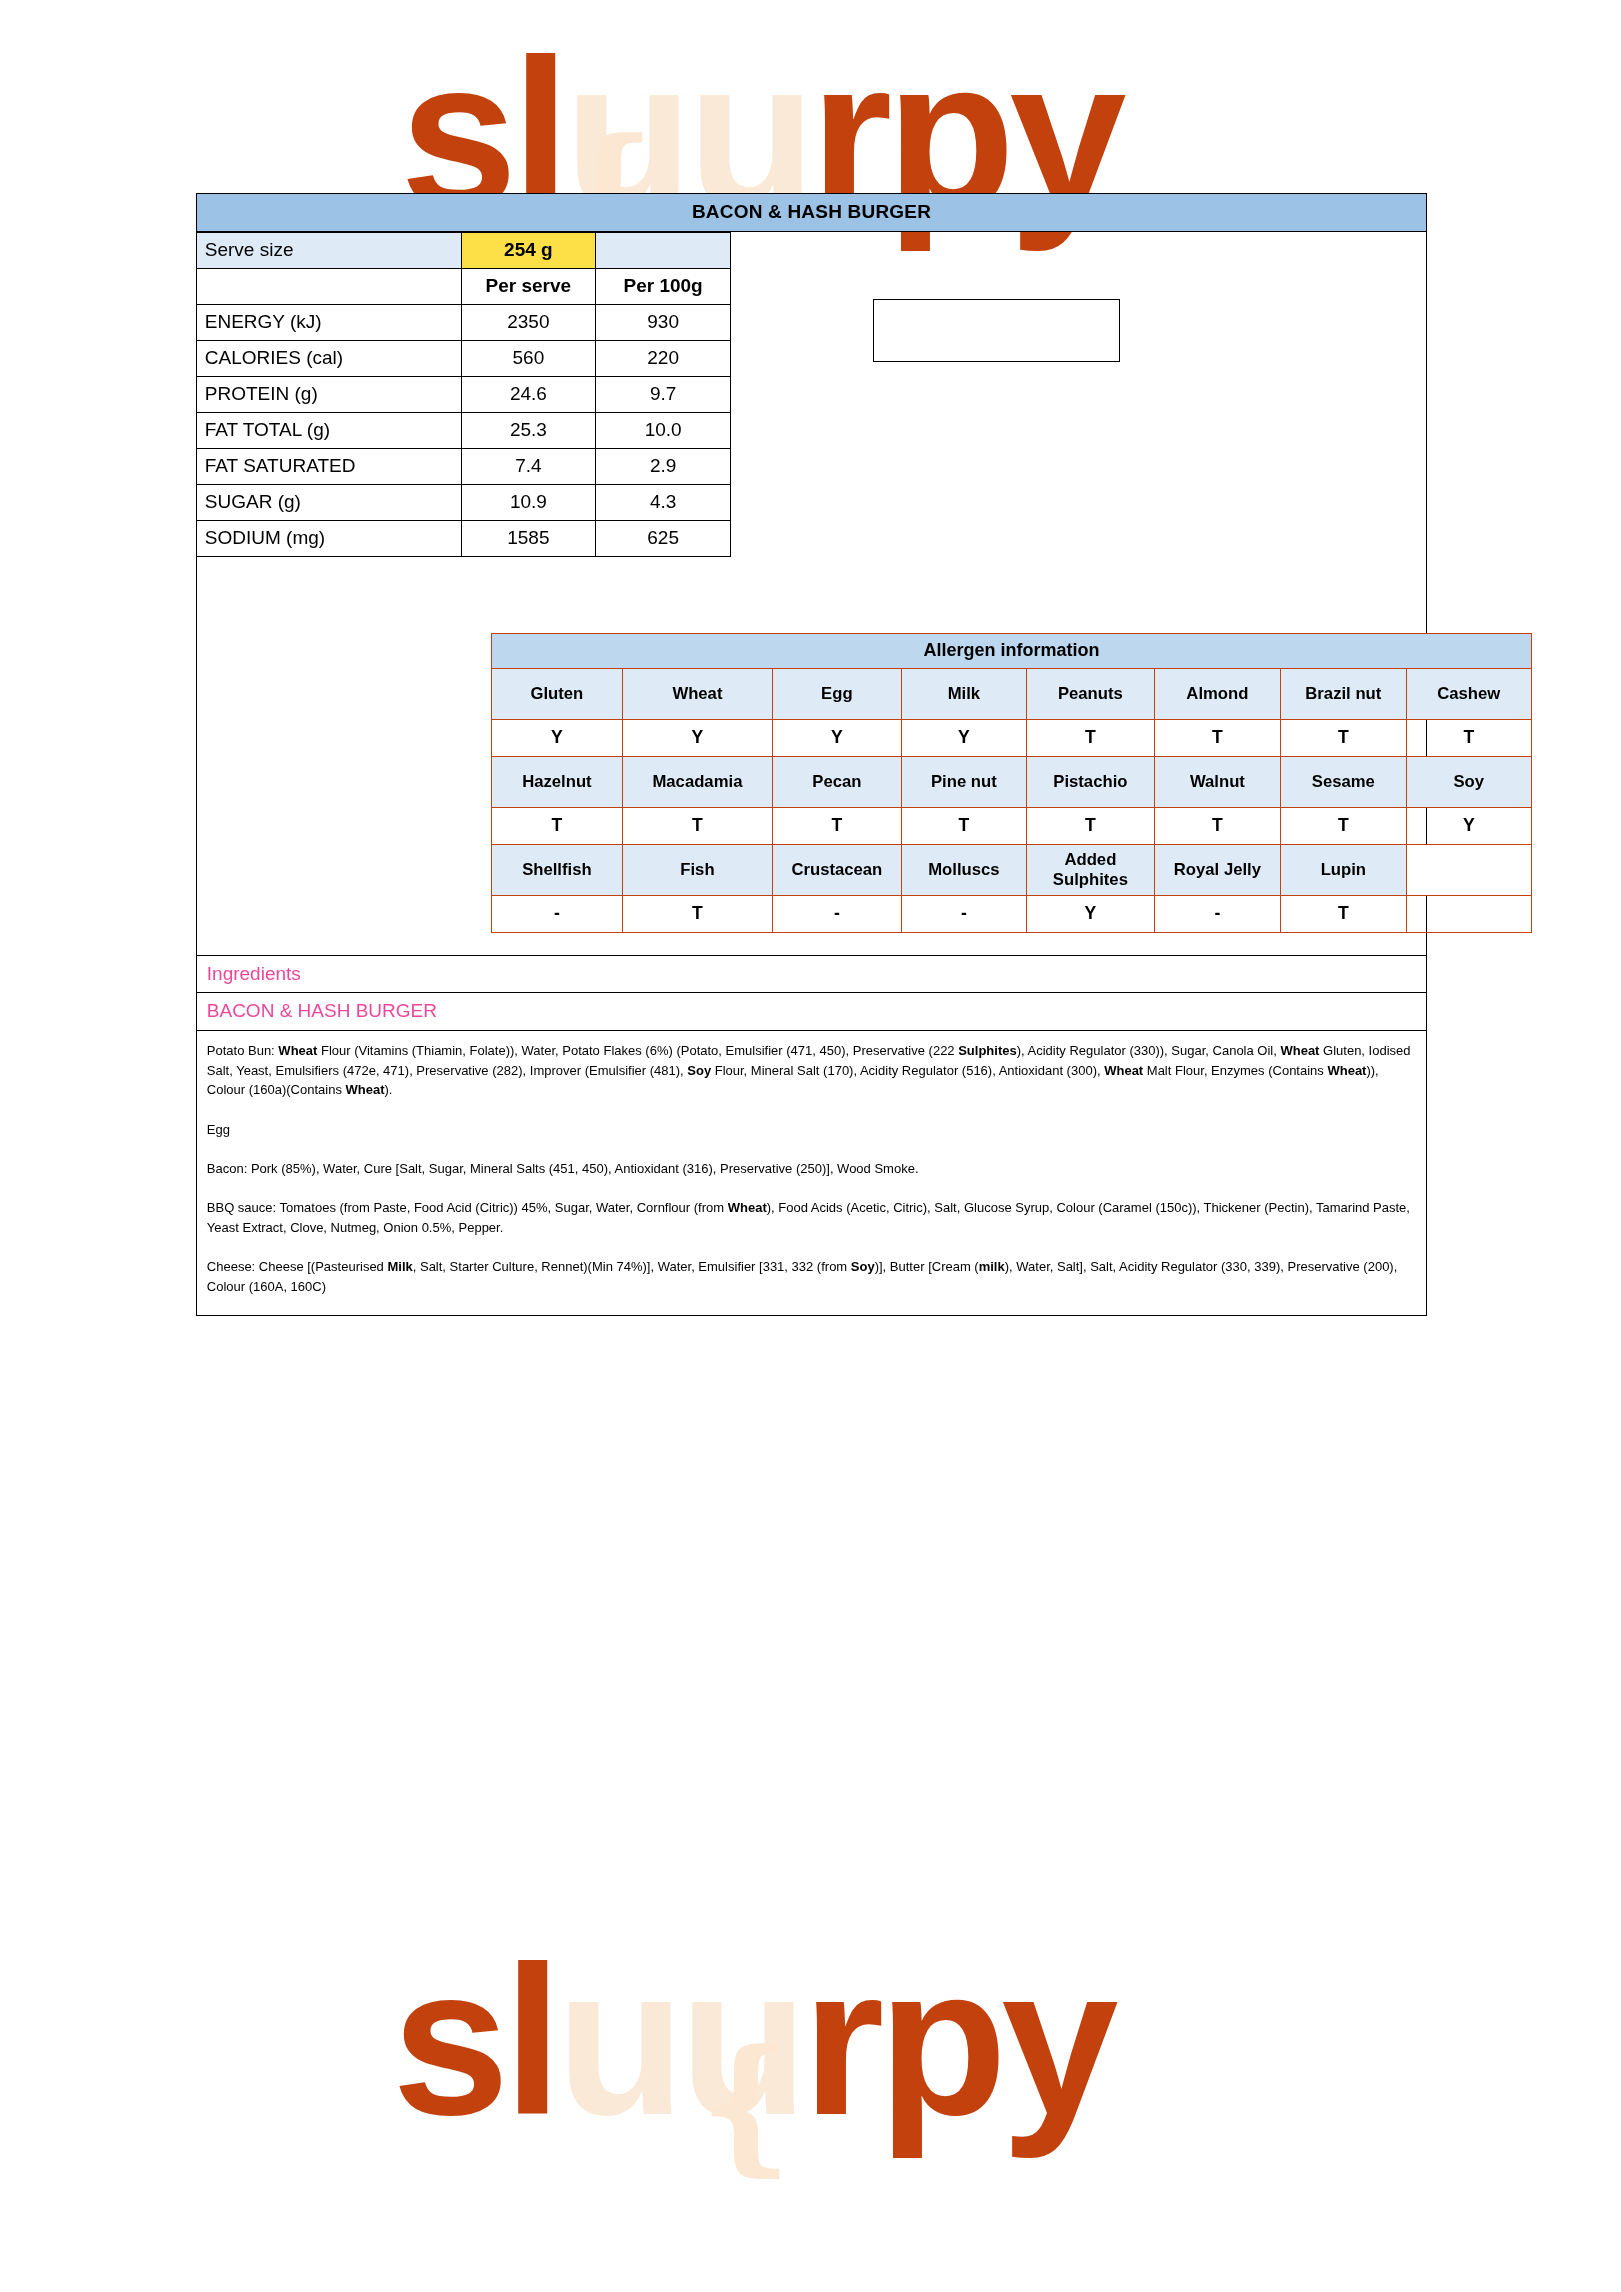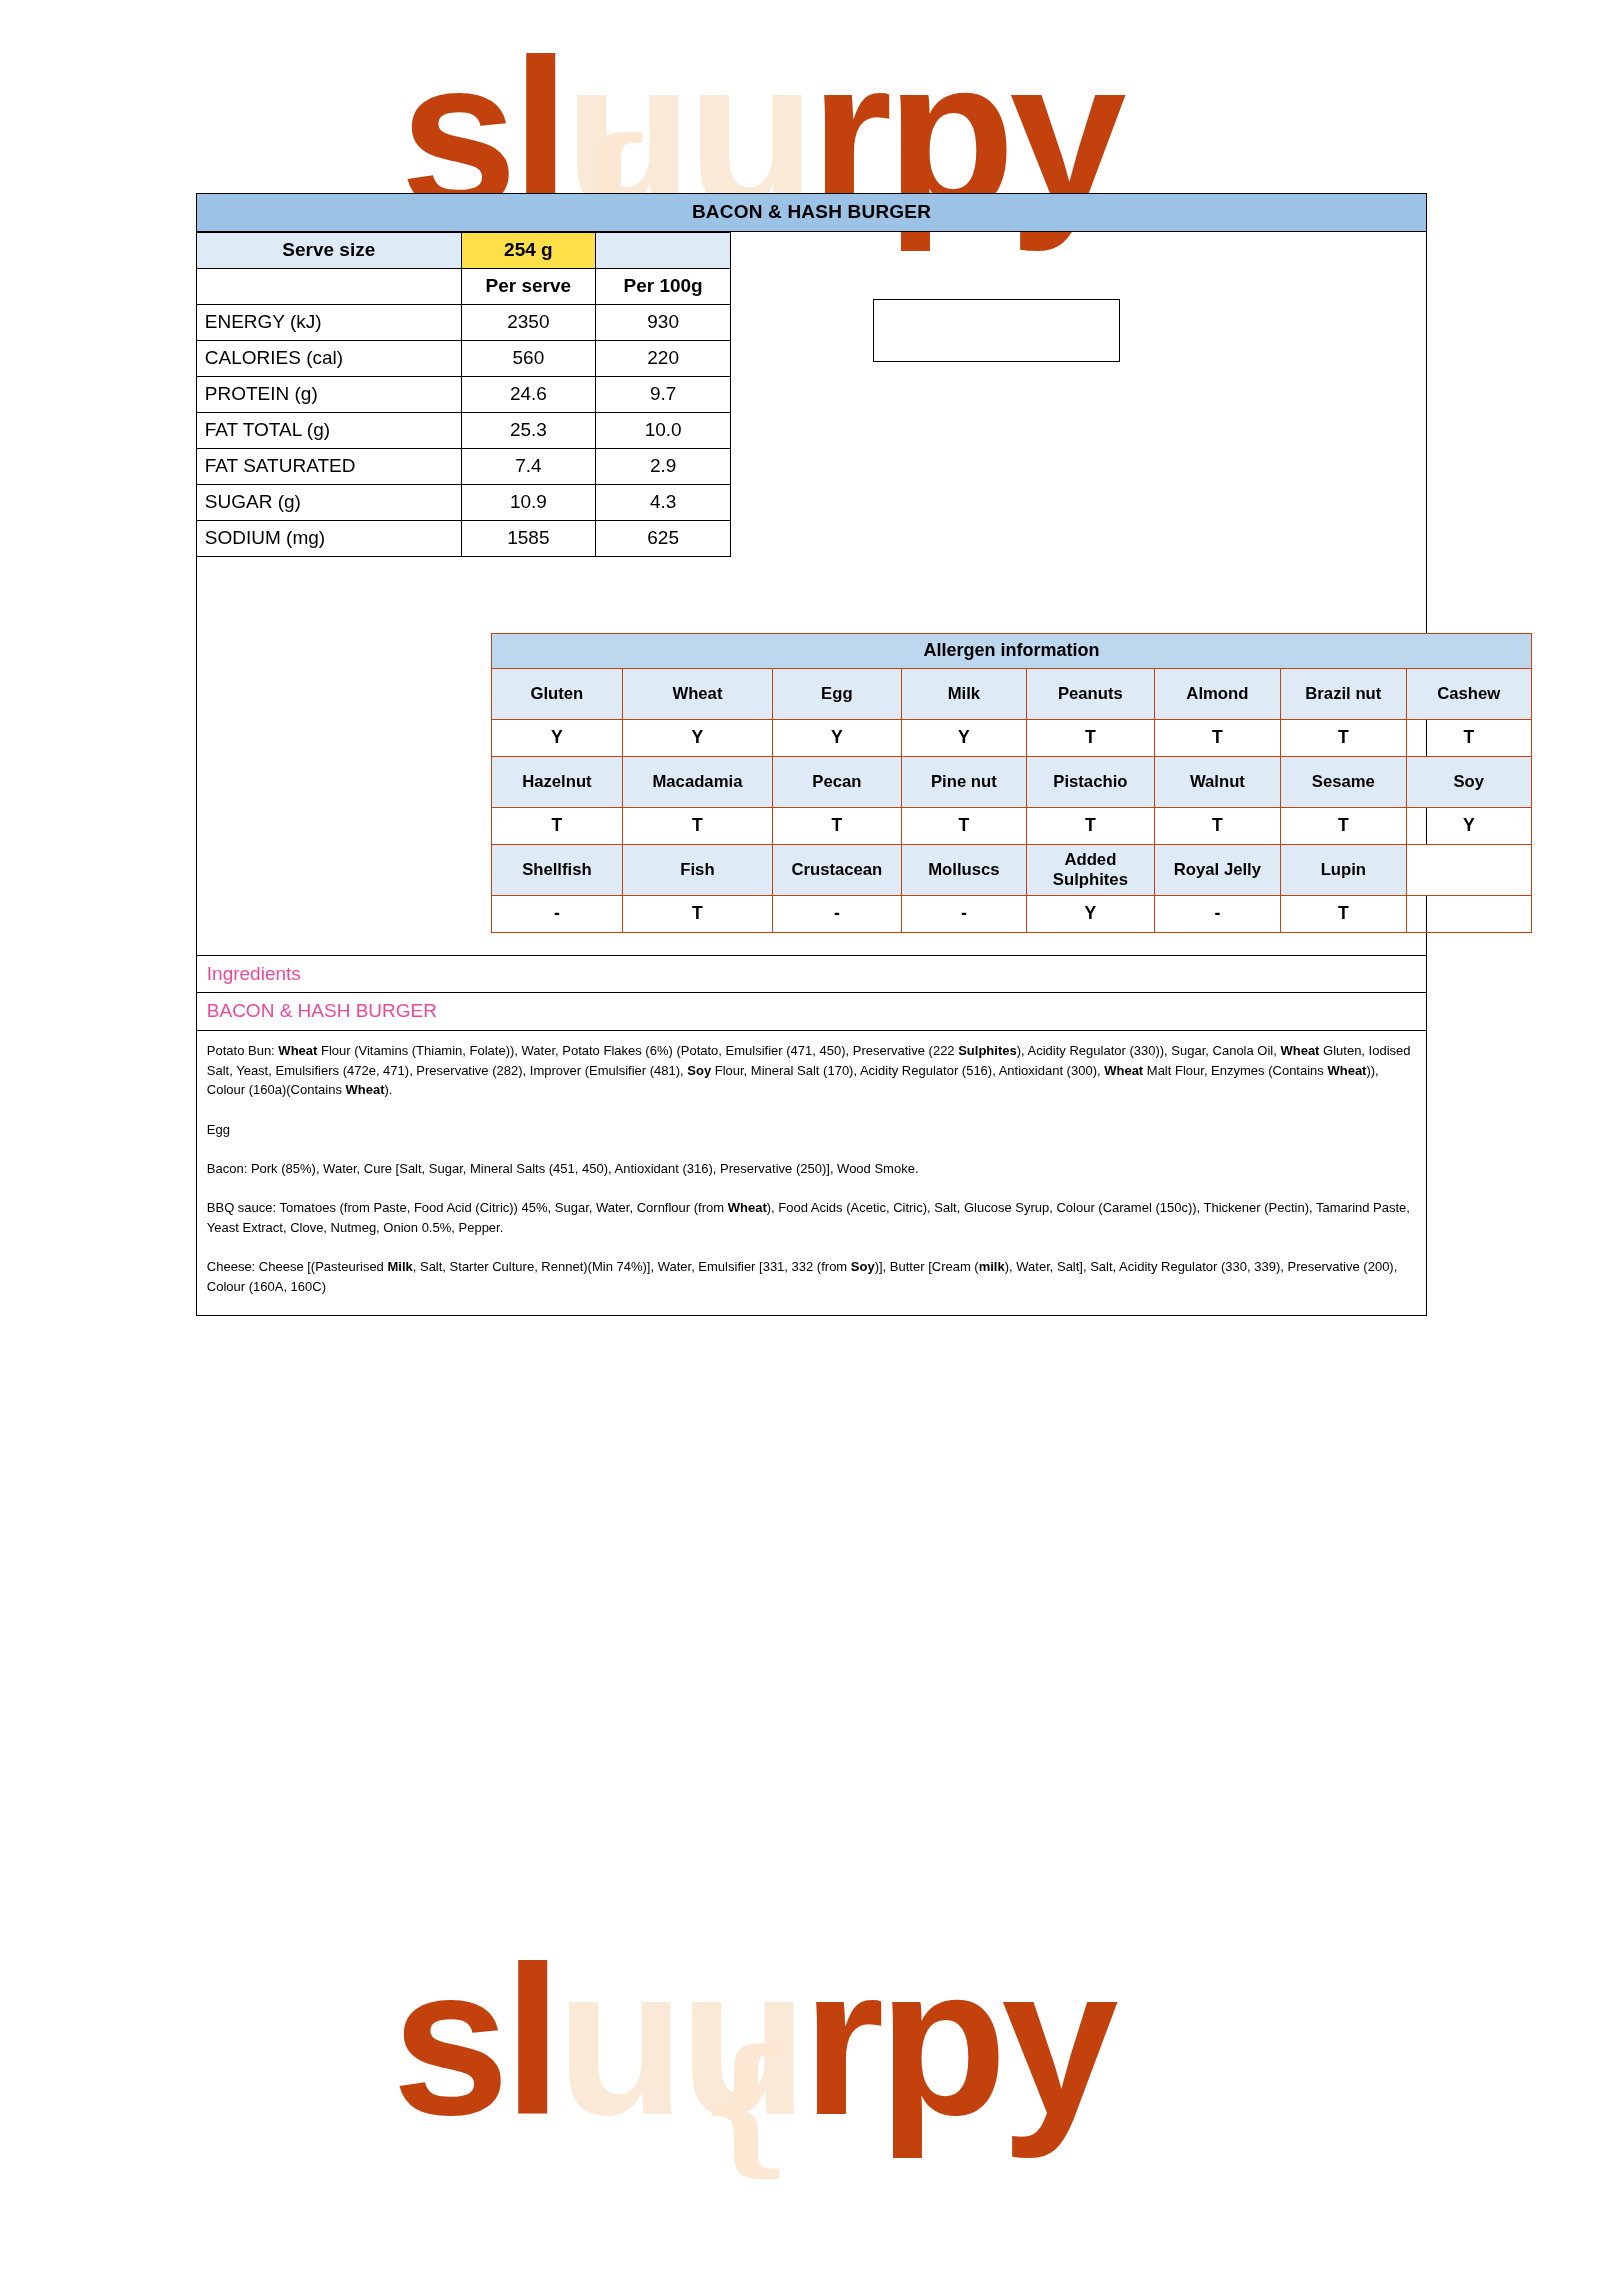--- a/index.html
+++ b/index.html
@@ -38,21 +38,21 @@
 
   
   table { border-collapse:collapse; }
   .nutri {
     position:absolute; left:-1px; top:0; width:535px;
     font-size:19px; color:#000;
   }
   .nutri td { border:1px solid #000; height:36px; padding:0 7.8px; box-sizing:border-box; }
   .nutri .lbl-col { width:265px; }
   .nutri .v-col { width:135px; text-align:center; }
-  .nutri .serve-lbl { background:#deebf7; font-weight:700; text-align:center; }
+  .nutri .serve-lbl { background:#deebf7; font-weight:400; text-align:left; }
   .nutri .serve-val { background:#fde047; font-weight:700; text-align:center; }
   .nutri .serve-blank { background:#deebf7; }
   .nutri .hdr { font-weight:700; text-align:center; }
 
   
   .photo-box {
     position:absolute; left:676px; top:67px; width:245px; height:61px;
     border:1.5px solid #000; background:transparent;
   }
 

